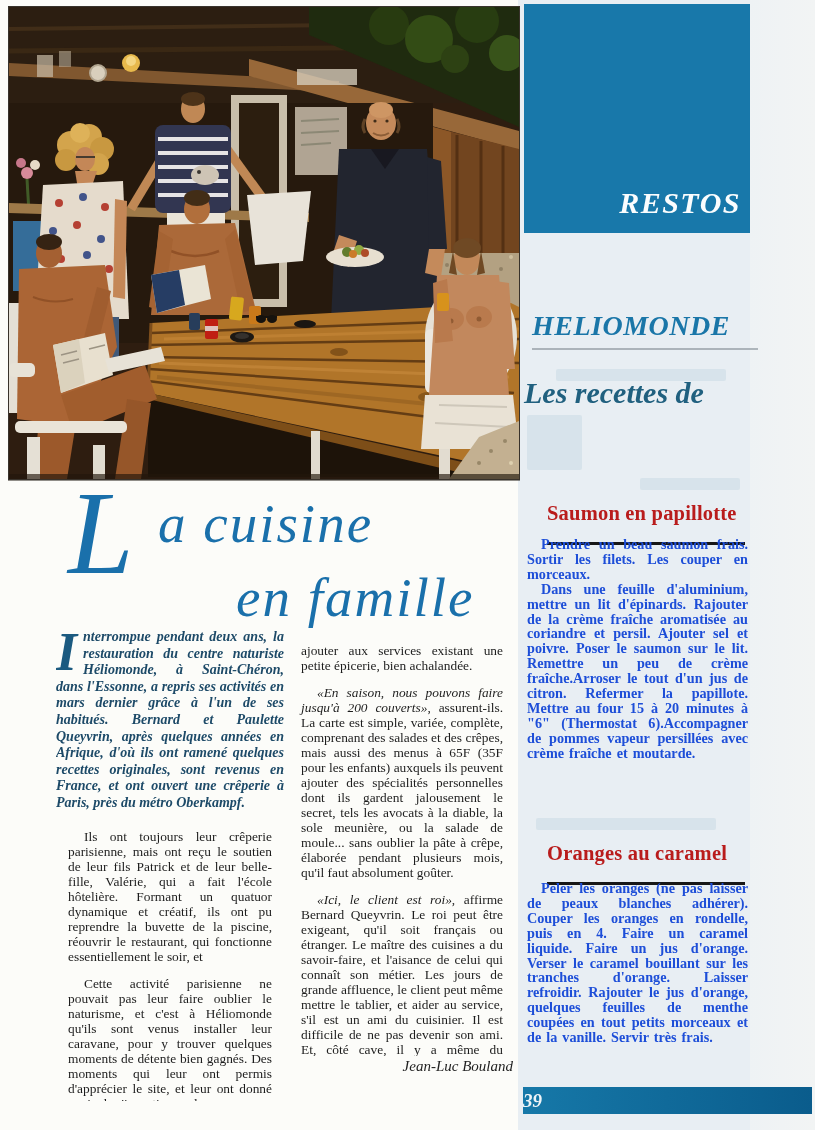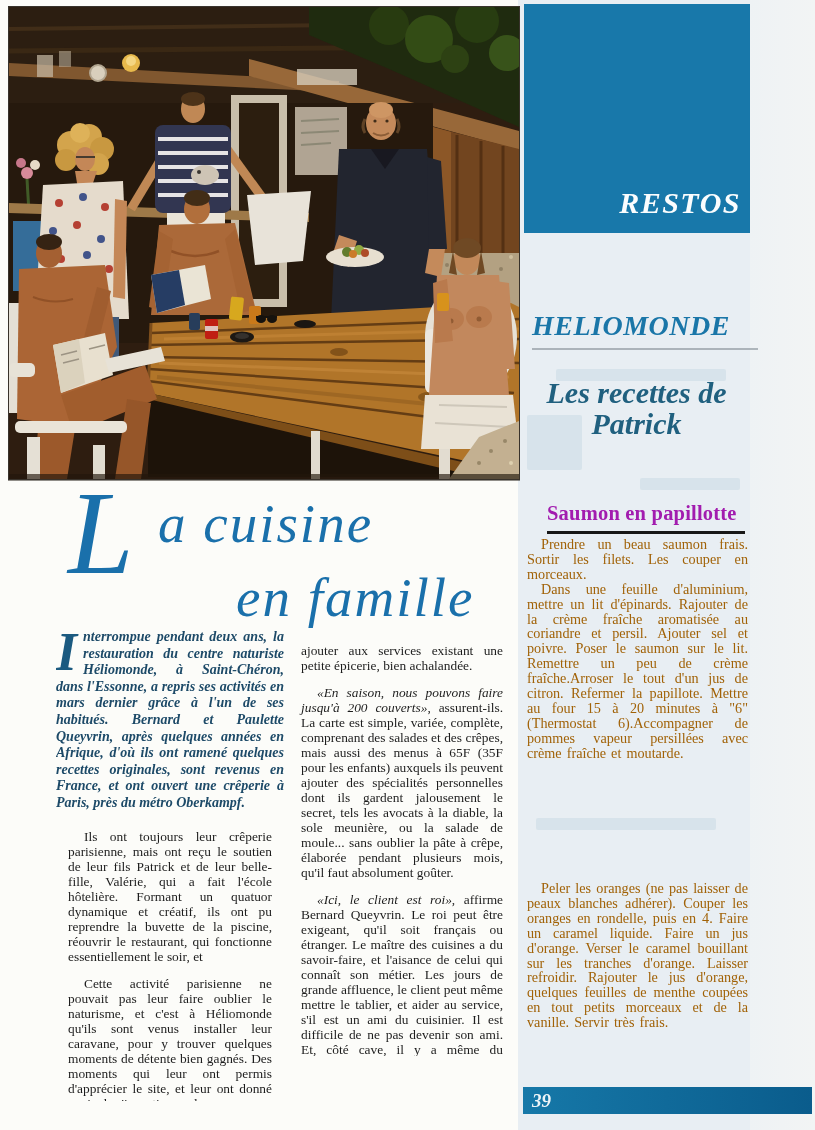--- a/index.html
+++ b/index.html
@@ -22,40 +22,40 @@
     box-sizing:border-box;padding:0 9px 12px 0;
     color:#fbfdfe;font-weight:bold;font-style:italic;font-size:30px;line-height:37px;
     letter-spacing:1.5px;text-align:right;
   }
   .club{
     position:absolute;left:524px;top:310px;width:226px;
     color:#1a76a8;font-weight:bold;font-style:italic;font-size:28px;letter-spacing:.5px;
     padding-bottom:6px;border-bottom:2px solid rgba(70,85,95,.38);margin-left:8px;
   }
   .recettes{
-    position:absolute;left:524px;top:377px;width:225px;text-align:center;
+    position:absolute;left:524px;top:377px;width:225px;text-align:left;
     color:#20607f;font-weight:bold;font-style:italic;font-size:30px;line-height:31px;
   }
   .rhead{
-    position:absolute;left:547px;width:198px;color:#a21caf;
+    position:absolute;left:547px;width:198px;color:#b91c1c;
     font-weight:bold;font-size:20.5px;letter-spacing:.2px;
-    padding-bottom:6px;border-bottom:3.5px solid #171717;
+    padding-bottom:17px;border-bottom:3.5px solid #171717;
   }
   .rh1{top:502px;} .rh2{top:842px;}
   .rbody{
-    position:absolute;left:527px;width:221px;color:#a16207;
-    font-weight:normal;font-size:14.2px;line-height:14.9px;text-align:justify;
+    position:absolute;left:527px;width:221px;color:#1d4ed8;
+    font-weight:bold;font-size:14.2px;line-height:14.9px;text-align:justify;
     word-spacing:1.5px;overflow:hidden;
   }
   .rb1{top:537px;height:276px;} .rb2{top:881px;height:200px;}
   .rbody p{margin:0;text-indent:14px;}
   .pagebar{
     position:absolute;left:523px;top:1087px;width:289px;height:27px;
     background:linear-gradient(90deg,#1678a8,#0a5c8c);
-    display:flex;align-items:center;box-sizing:border-box;padding-left:9px;
+    display:flex;align-items:center;box-sizing:border-box;
     color:#eef4f7;font-size:19px;font-weight:bold;font-style:italic;
   }
   
   .photo{position:absolute;left:8px;top:6px;width:510px;height:472px;
     border:1px solid #38322b;box-shadow:0 1px 0 rgba(35,30,24,.5);}
   
   .hl{position:absolute;color:#1a70ab;font-style:italic;font-weight:bold;white-space:nowrap;}
   .hl-drop{left:68px;top:484px;font-size:118px;line-height:100px;font-weight:normal;}
   .hl-l1{left:158px;top:492px;font-size:55px;letter-spacing:2px;font-weight:normal;text-align:right;}
   .hl-l2{left:236px;top:566px;font-size:55px;letter-spacing:2px;font-weight:normal;}
@@ -322,38 +322,39 @@
     <p class="body indent">Ils ont toujours leur crêperie parisienne, mais ont reçu le soutien de leur fils Patrick et de leur belle-fille, Valérie, qui a fait l'école hôtelière. Formant un quatuor dynamique et créatif, ils ont pu reprendre la buvette de la piscine, réouvrir le restaurant, qui fonctionne essentiellement le soir, et</p>
     <p class="body indent">Cette activité parisienne ne pouvait pas leur faire oublier le naturisme, et c'est à Héliomonde qu'ils sont venus installer leur caravane, pour y trouver quelques moments de détente bien gagnés. Des moments qui leur ont permis d'apprécier le site, et leur ont donné envie de s'investir sur place.</p>
   </div>
 
   <div class="col col2">
     <p class="body">ajouter aux services existant une petite épicerie, bien achalandée.</p>
     <p class="body indent"><span class="q">«En saison, nous pouvons faire jusqu'à 200 couverts»</span><span>, assurent-ils. La carte est simple, variée, complète, comprenant des salades et des crêpes, mais aussi des menus à 65F (35F pour les enfants) auxquels ils peuvent ajouter des spécialités personnelles dont ils gardent jalousement le secret, tels les avocats à la diable, la sole meunière, ou la salade de moule... sans oublier la pâte à crêpe, élaborée pendant plusieurs mois, qu'il faut absolument goûter.</span></p>
     <p class="body indent"><span class="q">«Ici, le client est roi»</span><span>, affirme Bernard Queyvrin. Le roi peut être exigeant, qu'il soit français ou étranger. Le maître des cuisines a du savoir-faire, et l'aisance de celui qui connaît son métier. Les jours de grande affluence, le client peut même mettre le tablier, et aider au service, s'il est un ami du cuisinier. Il est difficile de ne pas devenir son ami. Et, côté cave, il y a même du Mouton-Cadet. De quoi entretenir la convivialité, et inciter les rois à être de plus en plus nombreux.</span></p>
   </div>
 
+  <div class="byline">Jean-Luc Bouland</div>
 
   <div class="banner">
     <div>RESTOS</div>
   </div>
 
   <div class="club">HELIOMONDE</div>
 
   <div class="recettes">
     <div>Les recettes de</div>
-    <div>Patrick</div>
   </div>
 
   <div class="rhead rh1">Saumon en papillotte</div>
   <div class="rbody rb1">
     <p>Prendre un beau saumon frais. Sortir les filets. Les couper en morceaux.</p>
     <p>Dans une feuille d'aluminium, mettre un lit d'épinards. Rajouter de la crème fraîche aromatisée au coriandre et persil. Ajouter sel et poivre. Poser le saumon sur le lit. Remettre un peu de crème fraîche.Arroser le tout d'un jus de citron. Refermer la papillote. Mettre au four 15 à 20 minutes à "6" (Thermostat 6).Accompagner de pommes vapeur persillées avec crème fraîche et moutarde.</p>
   </div>
 
+  <div class="rhead rh2">Oranges au caramel</div>
   <div class="rbody rb2">
     <p>Peler les oranges (ne pas laisser de peaux blanches adhérer). Couper les oranges en rondelle, puis en 4. Faire un caramel liquide. Faire un jus d'orange. Verser le caramel bouillant sur les tranches d'orange. Laisser refroidir. Rajouter le jus d'orange, quelques feuilles de menthe coupées en tout petits morceaux et de la vanille. Servir très frais.</p>
   </div>
 
   <div class="pagebar">
     <span>39</span>
   </div>
 
 </div>
 

